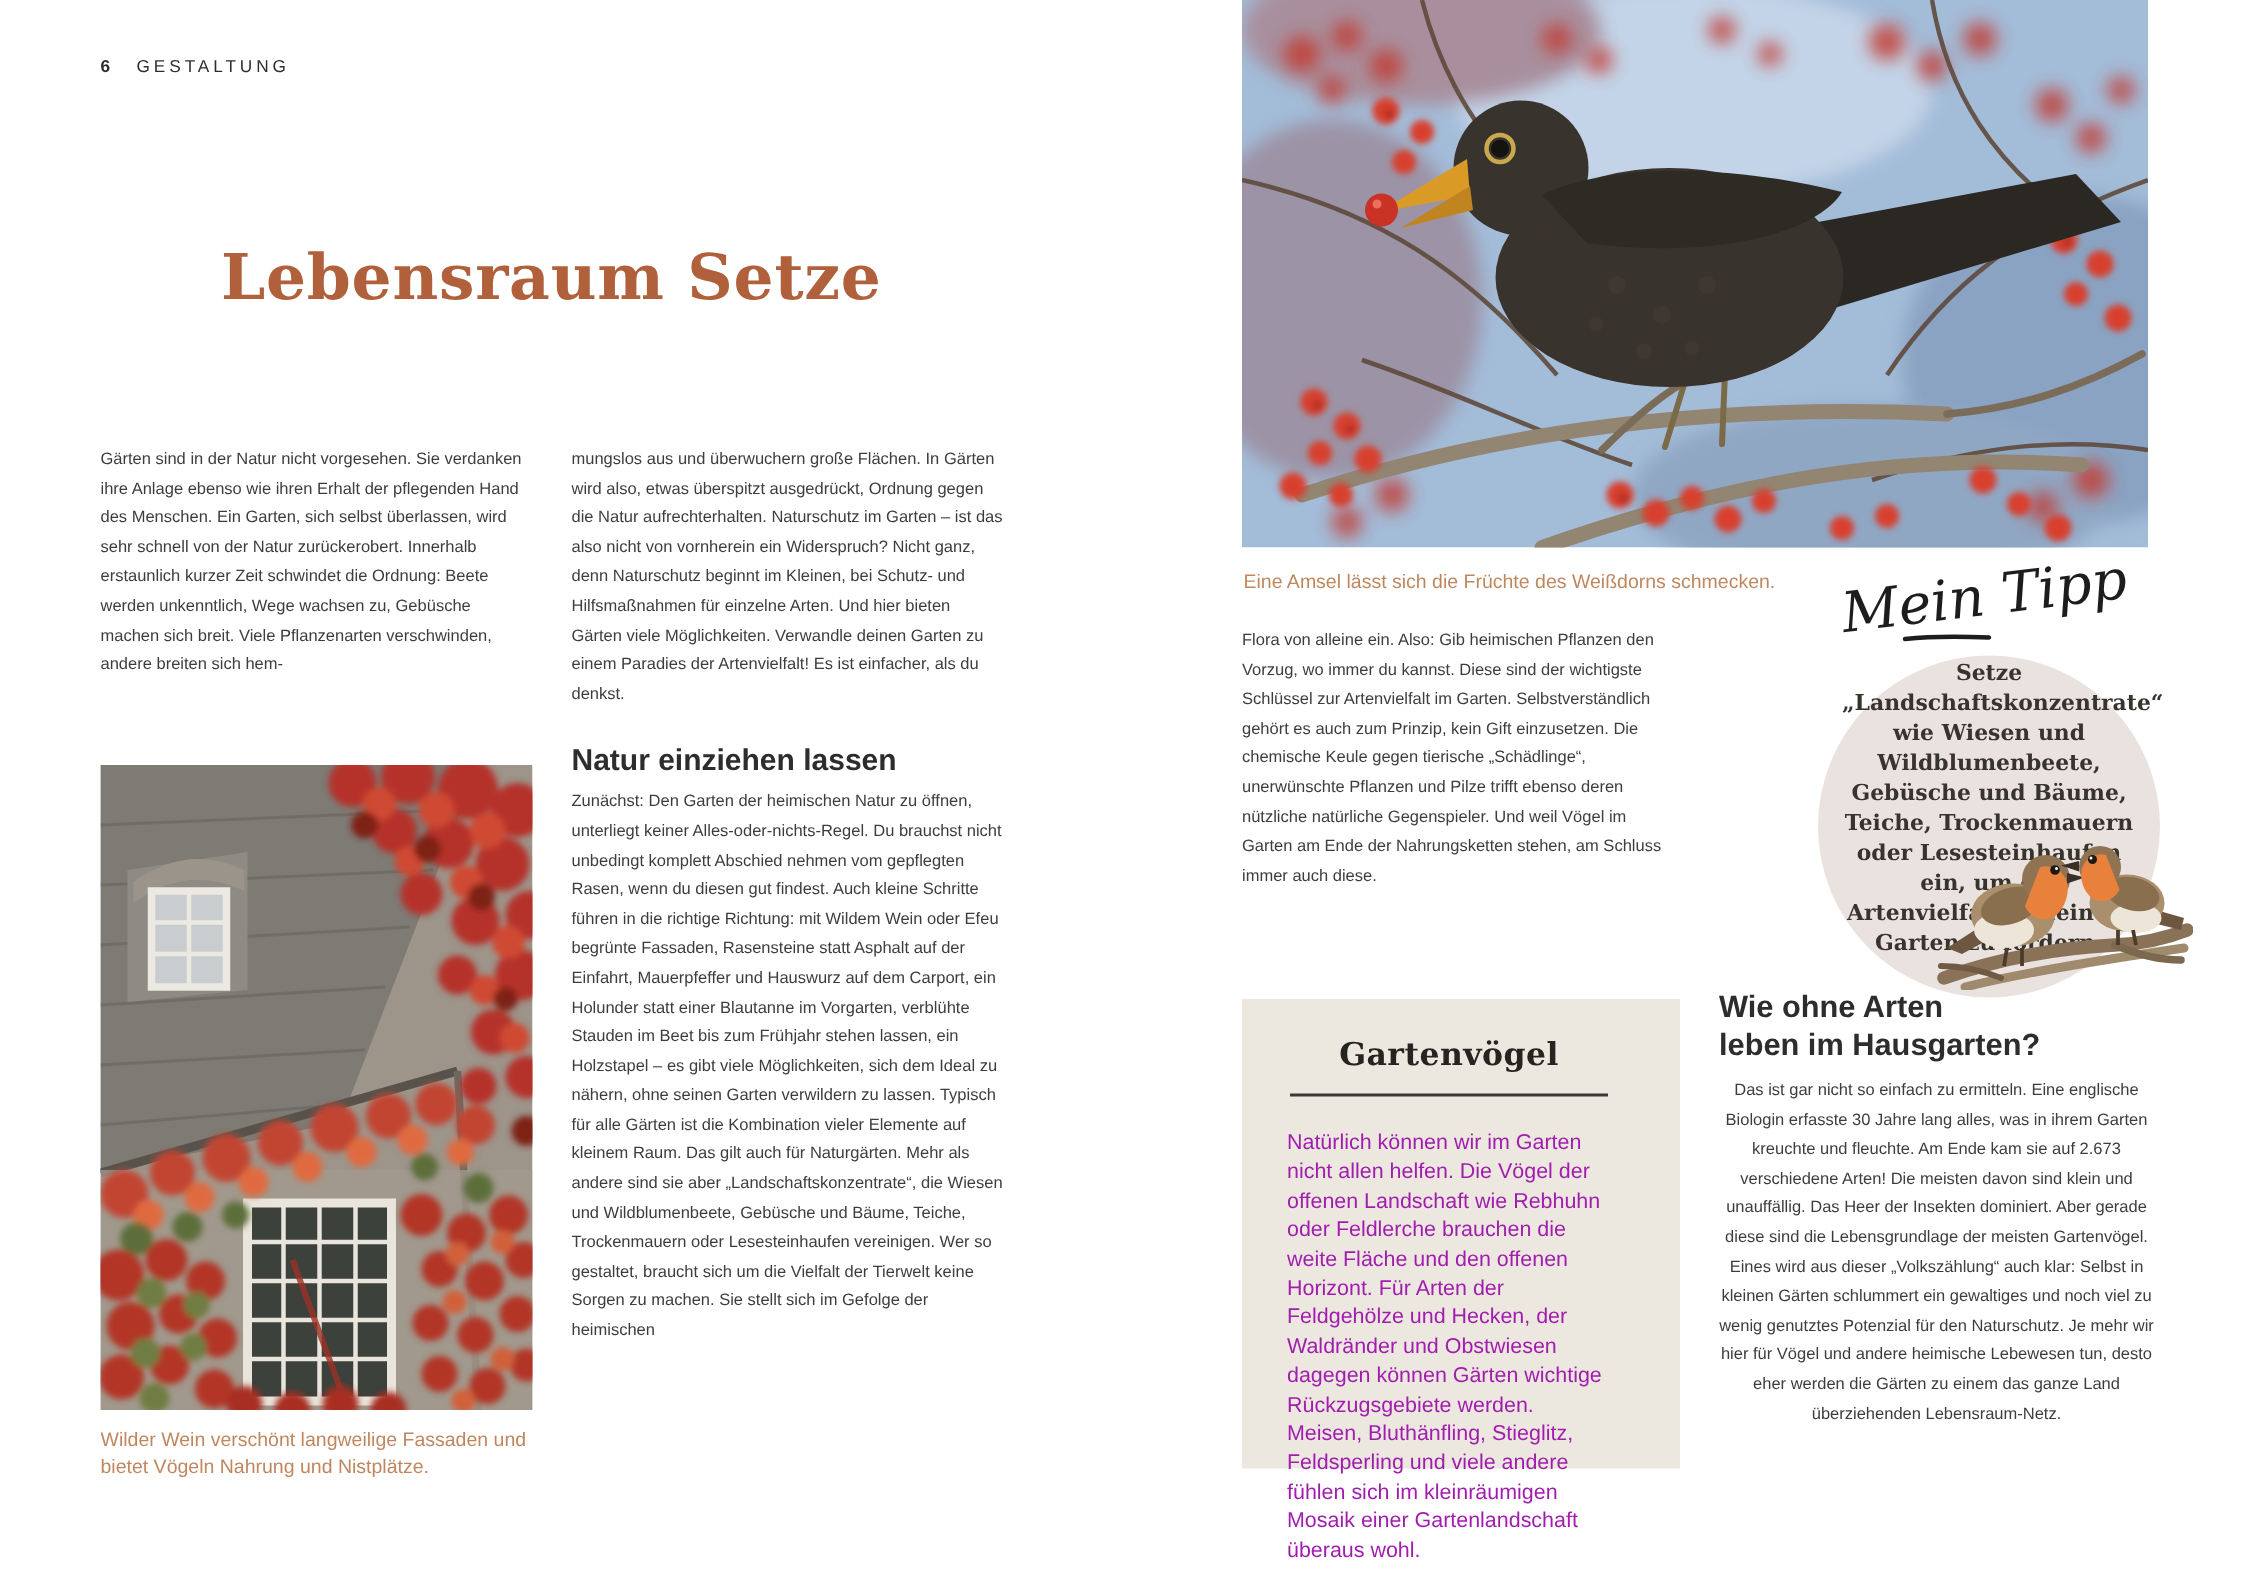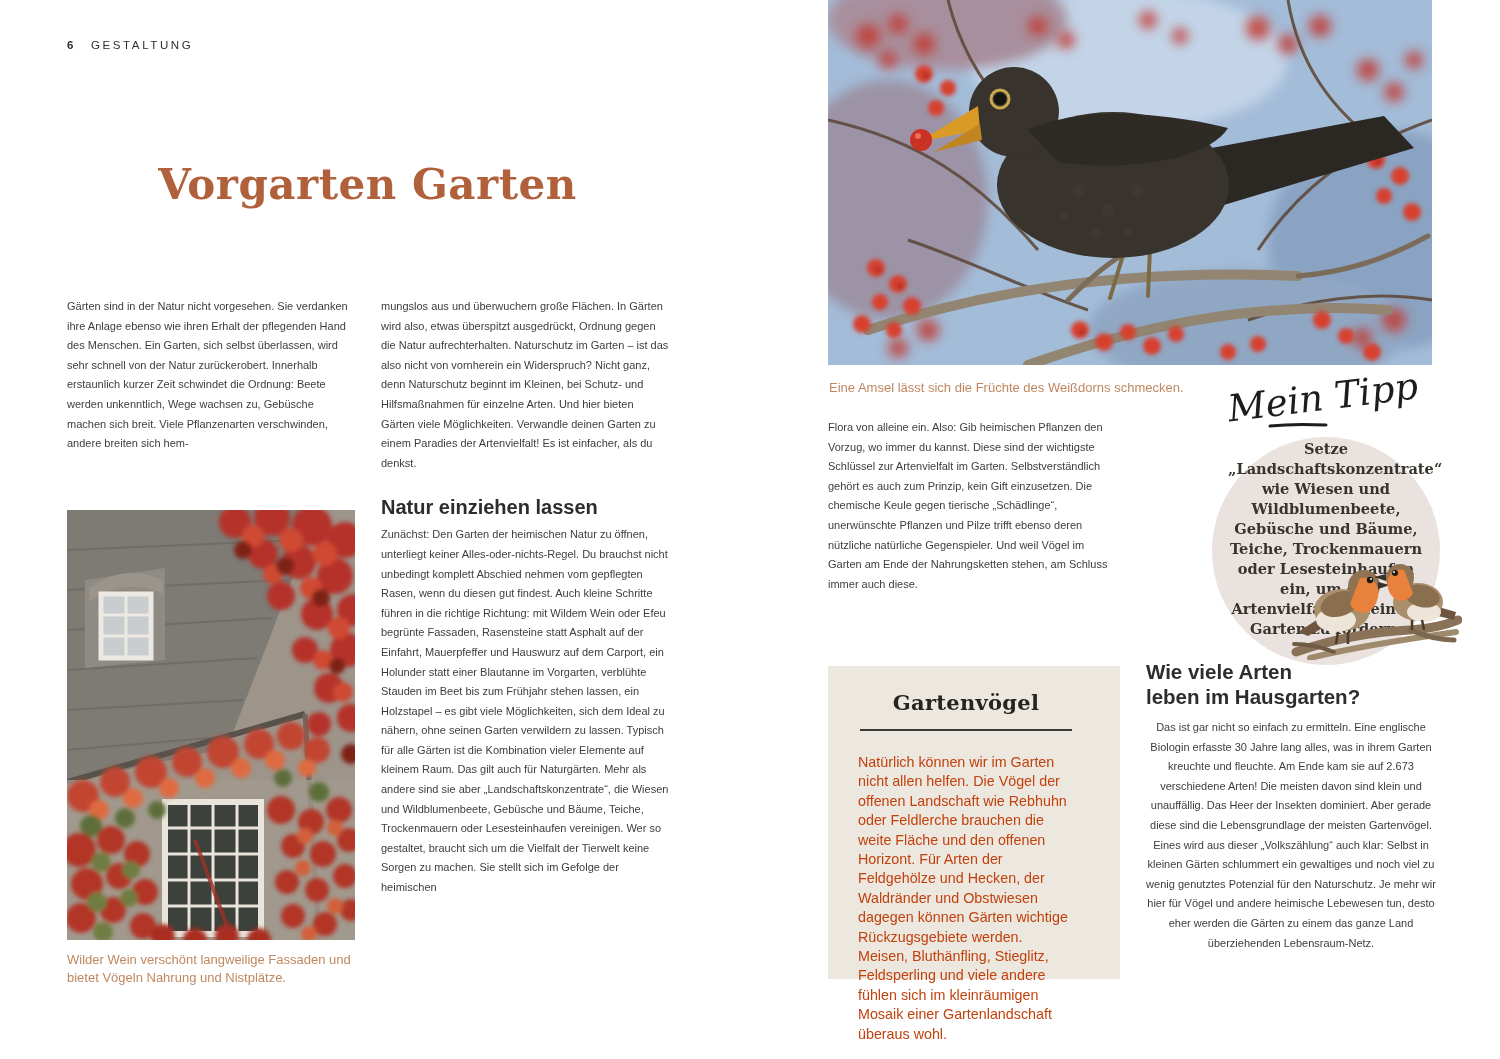--- a/index.html
+++ b/index.html
@@ -45,21 +45,21 @@
   .info-box{
     top:666px;left:828px;width:292px;height:313px;
     background:#ece7df;box-sizing:border-box;padding:24px 46px 0 30px;
   }
   .info-box-title{
     font-family:"DejaVu Serif", serif;font-weight:bold;
     font-size:21px;color:#262420;text-align:center;letter-spacing:0.3px;
   }
   .info-box-rule{border:none;border-top:2px solid #3a3a38;margin:14px 2px 0 2px;}
   .info-box-text{
-    margin-top:22px;font-size:14.3px;line-height:19.4px;color:#c2410c;
+    margin-top:22px;font-size:14.3px;line-height:19.4px;color:#a21caf;
     hyphens:auto;-webkit-hyphens:auto;
   }
   
   .tip-circle{
     top:437px;left:1212px;width:228px;height:228px;border-radius:50%;
     background:#e9e2df;box-sizing:border-box;
     display:flex;align-items:center;justify-content:center;
   }
   .tip-text{
     width:196px;margin-top:-24px;
@@ -72,21 +72,21 @@
   .species{top:660px;left:1146px;width:290px;}
   .species-head{font-size:20.5px;line-height:24.5px;font-weight:bold;color:#2d2d2d;margin:0 0 9px 0;}
   .species .body-text{position:static;text-align:center;}
 </style>
 </head>
 <body>
 
 <div class="abs folio">6</div>
 <div class="abs section-label">GESTALTUNG</div>
 
-<h1 class="abs main-title" style="margin:0;">Vorgarten Garten</h1>
+<h1 class="abs main-title" style="margin:0;">Lebensraum Setze</h1>
 
 <p class="abs body-text col1" style="margin:0;">Gärten sind in der Natur nicht vorgesehen. Sie verdanken ihre Anlage ebenso wie ihren Erhalt der pflegenden Hand des Menschen. Ein Garten, sich selbst überlassen, wird sehr schnell von der Natur zurückerobert. Innerhalb erstaunlich kurzer Zeit schwindet die Ordnung: Beete werden unkenntlich, Wege wachsen zu, Gebüsche machen sich breit. Viele Pflanzenarten verschwinden, andere breiten sich hem-</p>
 
 <div class="abs photo-house">
   <svg viewBox="0 0 288 430" preserveAspectRatio="none">
     <defs>
       <filter id="soft1" x="-30%" y="-30%" width="160%" height="160%">
           <feGaussianBlur stdDeviation="2"></feGaussianBlur>
         </filter>
     </defs>
@@ -423,16 +423,16 @@
   </svg>
 </div>
 
 <div class="abs info-box">
   <div class="info-box-title">Gartenvögel</div>
   <hr class="info-box-rule">
   <p class="info-box-text" style="margin-bottom:0;">Natürlich können wir im Garten nicht allen helfen. Die Vögel der offenen Landschaft wie Rebhuhn oder Feldlerche brauchen die weite Fläche und den offenen Horizont. Für Arten der Feldgehölze und Hecken, der Waldränder und Obstwiesen dagegen können Gärten wichtige Rückzugsgebiete werden. Meisen, Bluthänfling, Stieglitz, Feldsperling und viele andere fühlen sich im kleinräumigen Mosaik einer Gartenlandschaft überaus wohl.</p>
 </div>
 
 <div class="abs species">
-  <h2 class="species-head"><span>Wie viele Arten</span><br>
+  <h2 class="species-head"><span>Wie ohne Arten</span><br>
   <span>leben im Hausgarten?</span></h2>
   <p class="body-text" style="margin:0;position:static;">Das ist gar nicht so einfach zu ermitteln. Eine englische Biologin erfasste 30 Jahre lang alles, was in ihrem Garten kreuchte und fleuchte. Am Ende kam sie auf 2.673 verschiedene Arten! Die meisten davon sind klein und unauffällig. Das Heer der Insekten dominiert. Aber gerade diese sind die Lebensgrundlage der meisten Gartenvögel. Eines wird aus dieser „Volkszählung“ auch klar: Selbst in kleinen Gärten schlummert ein gewaltiges und noch viel zu wenig genutztes Potenzial für den Naturschutz. Je mehr wir hier für Vögel und andere heimische Lebewesen tun, desto eher werden die Gärten zu einem das ganze Land überziehenden Lebensraum-Netz.</p>
 </div>
 
 </body></html>

